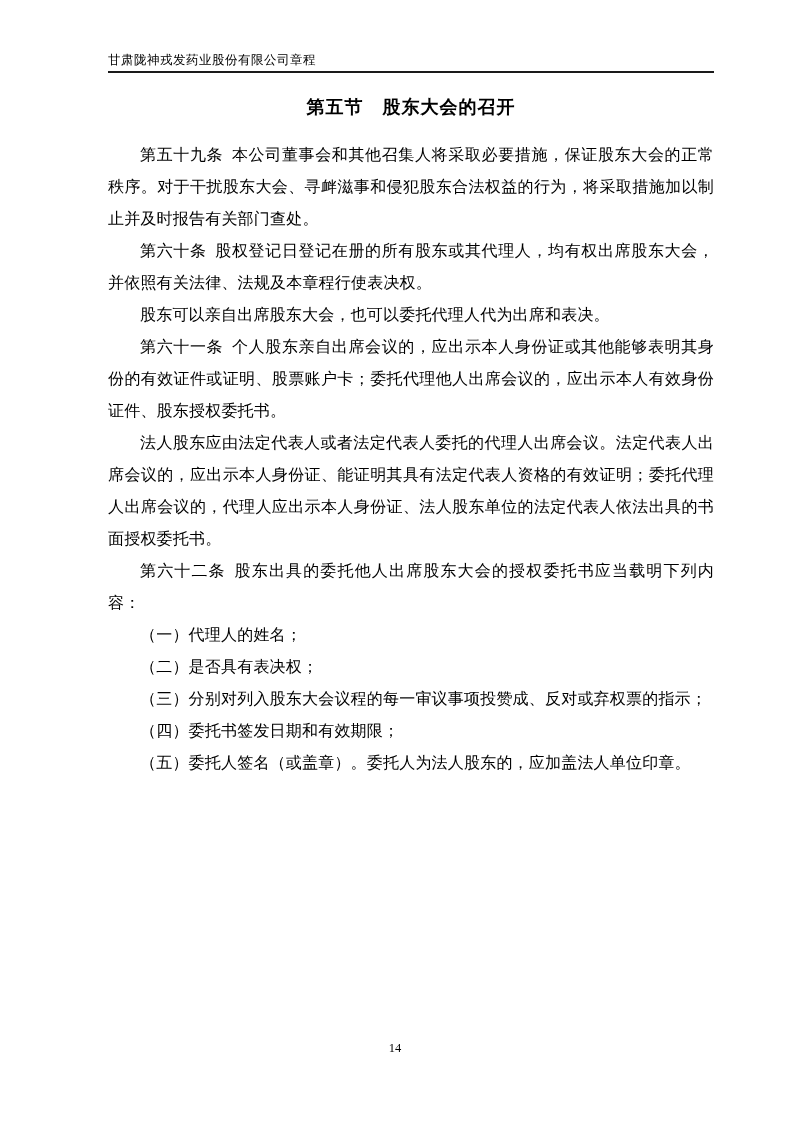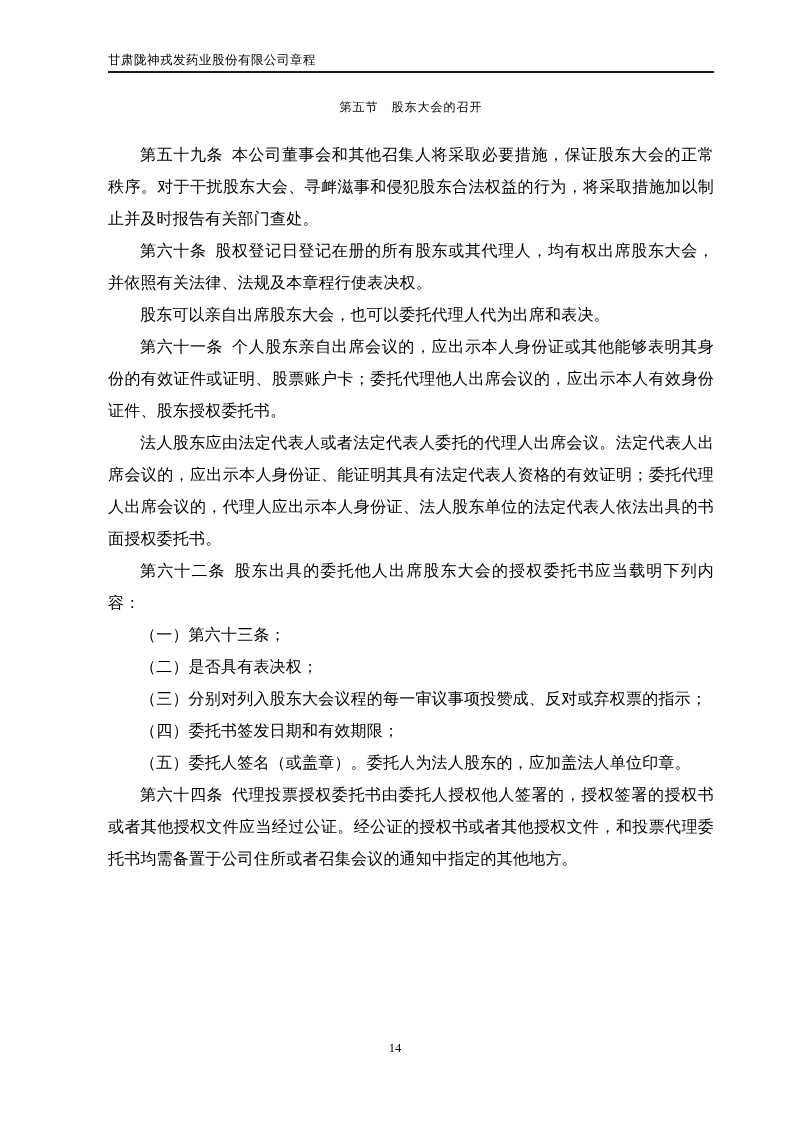--- a/index.html
+++ b/index.html
@@ -23,22 +23,22 @@
     padding-bottom: 2px;
     border-bottom: 2px solid #1a1a1a;
     letter-spacing: 0.5px;
   }
   .section-title {
     position: absolute;
     left: 108px;
     top: 94px;
     width: 606px;
     text-align: center;
-    font-size: 12px;
-    font-weight: normal;
+    font-size: 18px;
+    font-weight: bold;
     line-height: 26px;
     letter-spacing: 1px;
   }
   .doc-body {
     position: absolute;
     left: 108px;
     top: 139px;
     width: 606px;
   }
   .para {
@@ -72,24 +72,23 @@
 
   <div class="section-title">第五节　股东大会的召开</div>
 
   <div class="doc-body">
       <p class="para"><b>第五十九条</b>本公司董事会和其他召集人将采取必要措施，保证股东大会的正常秩序。对于干扰股东大会、寻衅滋事和侵犯股东合法权益的行为，将采取措施加以制止并及时报告有关部门查处。</p>
       <p class="para"><b>第六十条</b>股权登记日登记在册的所有股东或其代理人，均有权出席股东大会，并依照有关法律、法规及本章程行使表决权。</p>
       <p class="para">股东可以亲自出席股东大会，也可以委托代理人代为出席和表决。</p>
       <p class="para"><b>第六十一条</b>个人股东亲自出席会议的，应出示本人身份证或其他能够表明其身份的有效证件或证明、股票账户卡；委托代理他人出席会议的，应出示本人有效身份证件、股东授权委托书。</p>
       <p class="para">法人股东应由法定代表人或者法定代表人委托的代理人出席会议。法定代表人出席会议的，应出示本人身份证、能证明其具有法定代表人资格的有效证明；委托代理人出席会议的，代理人应出示本人身份证、法人股东单位的法定代表人依法出具的书面授权委托书。</p>
       <p class="para"><b>第六十二条</b>股东出具的委托他人出席股东大会的授权委托书应当载明下列内容：</p>
-      <p class="para">（一）第六十三条；</p>
+      <p class="para">（一）代理人的姓名；</p>
       <p class="para">（二）是否具有表决权；</p>
       <p class="para">（三）分别对列入股东大会议程的每一审议事项投赞成、反对或弃权票的指示；</p>
       <p class="para">（四）委托书签发日期和有效期限；</p>
       <p class="para">（五）委托人签名（或盖章）。委托人为法人股东的，应加盖法人单位印章。</p>
-      <p class="para"><b>第六十四条</b>代理投票授权委托书由委托人授权他人签署的，授权签署的授权书或者其他授权文件应当经过公证。经公证的授权书或者其他授权文件，和投票代理委托书均需备置于公司住所或者召集会议的通知中指定的其他地方。</p>
     </div>
 
   <div class="footer">
     <span>14</span>
   </div>
 </div>
 
 </body></html>

